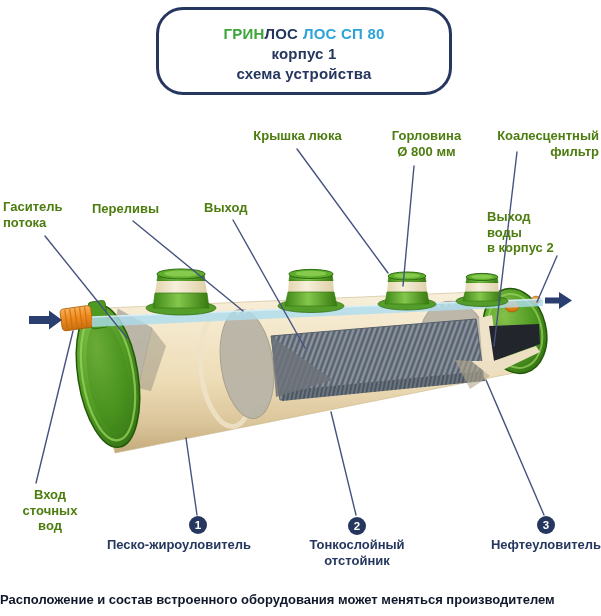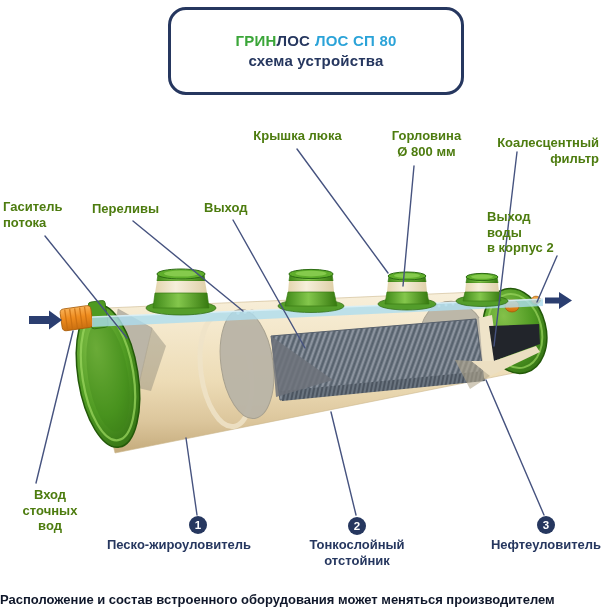--- a/index.html
+++ b/index.html
@@ -3,36 +3,36 @@
 <meta charset="utf-8">
 <style>
   html,body{margin:0;padding:0;background:#ffffff;}
   .stage{
     position:relative;width:601px;height:616px;background:#ffffff;overflow:hidden;
     font-family:"Liberation Sans","DejaVu Sans",sans-serif;
   }
   .diagram-svg{position:absolute;left:0;top:0;width:601px;height:616px;}
   
   .title-box{
-    position:absolute;left:168px;top:7px;width:296px;height:88px;box-sizing:border-box;
-    border:3.5px solid #26375f;border-radius:18px;background:#ffffff;
-    text-align:center;padding-top:21px;line-height:20px;
+    position:absolute;left:156px;top:7px;width:296px;height:88px;box-sizing:border-box;
+    border:3.5px solid #26375f;border-radius:27px;background:#ffffff;
+    text-align:center;padding-top:14px;line-height:20px;
     font-weight:bold;font-size:15px;color:#26375f;letter-spacing:.2px;
   }
   .title-box .g{color:#3ba639;}
   .title-box .n{color:#26375f;}
   .title-box .b{color:#2ba3d8;margin-left:.33em;}
   
   .lbl{
     position:absolute;color:#4d7c0f;font-weight:bold;font-size:13px;line-height:15.5px;
     white-space:pre-line;
   }
   .l-hatch{left:245px;top:128px;width:105px;text-align:center;}
   .l-neck{left:374px;top:128px;width:105px;text-align:center;}
-  .l-coal{right:2px;top:128px;width:135px;text-align:right;margin-top:7px;}
+  .l-coal{right:2px;top:128px;width:135px;text-align:right;}
   .l-damper{left:3px;top:199px;width:95px;}
   .l-over{left:92px;top:201px;width:80px;}
   .l-lam{left:204px;top:200px;width:60px;}
   .l-out{right:4px;top:209px;width:110px;text-align:left;}
   .l-in{left:5px;top:487px;width:90px;text-align:center;}
   
   .num-badge{
     position:absolute;width:18px;height:18px;border-radius:50%;background:#26375f;
     color:#ffffff;font-weight:bold;font-size:11.5px;line-height:18px;text-align:center;
   }
@@ -206,20 +206,21 @@
       <line x1="186" y1="438" x2="197" y2="515"></line>
       <line x1="331" y1="412" x2="356" y2="515"></line>
       <line x1="486" y1="380" x2="544" y2="515"></line>
     </g>
   </svg>
 
   <div class="title-box">
     <div>
       <span class="g">ГРИН</span><span class="n">ЛОС</span><span class="b">ЛОС СП 80</span>
     </div>
+    <div>корпус 1</div>
     <div>схема устройства</div>
   </div>
 
   <div class="lbl l-hatch">Крышка люка</div>
   <div class="lbl l-neck">Горловина
 Ø 800 мм</div>
   <div class="lbl l-coal">Коалесцентный
 фильтр</div>
   <div class="lbl l-damper">Гаситель
 потока</div>

